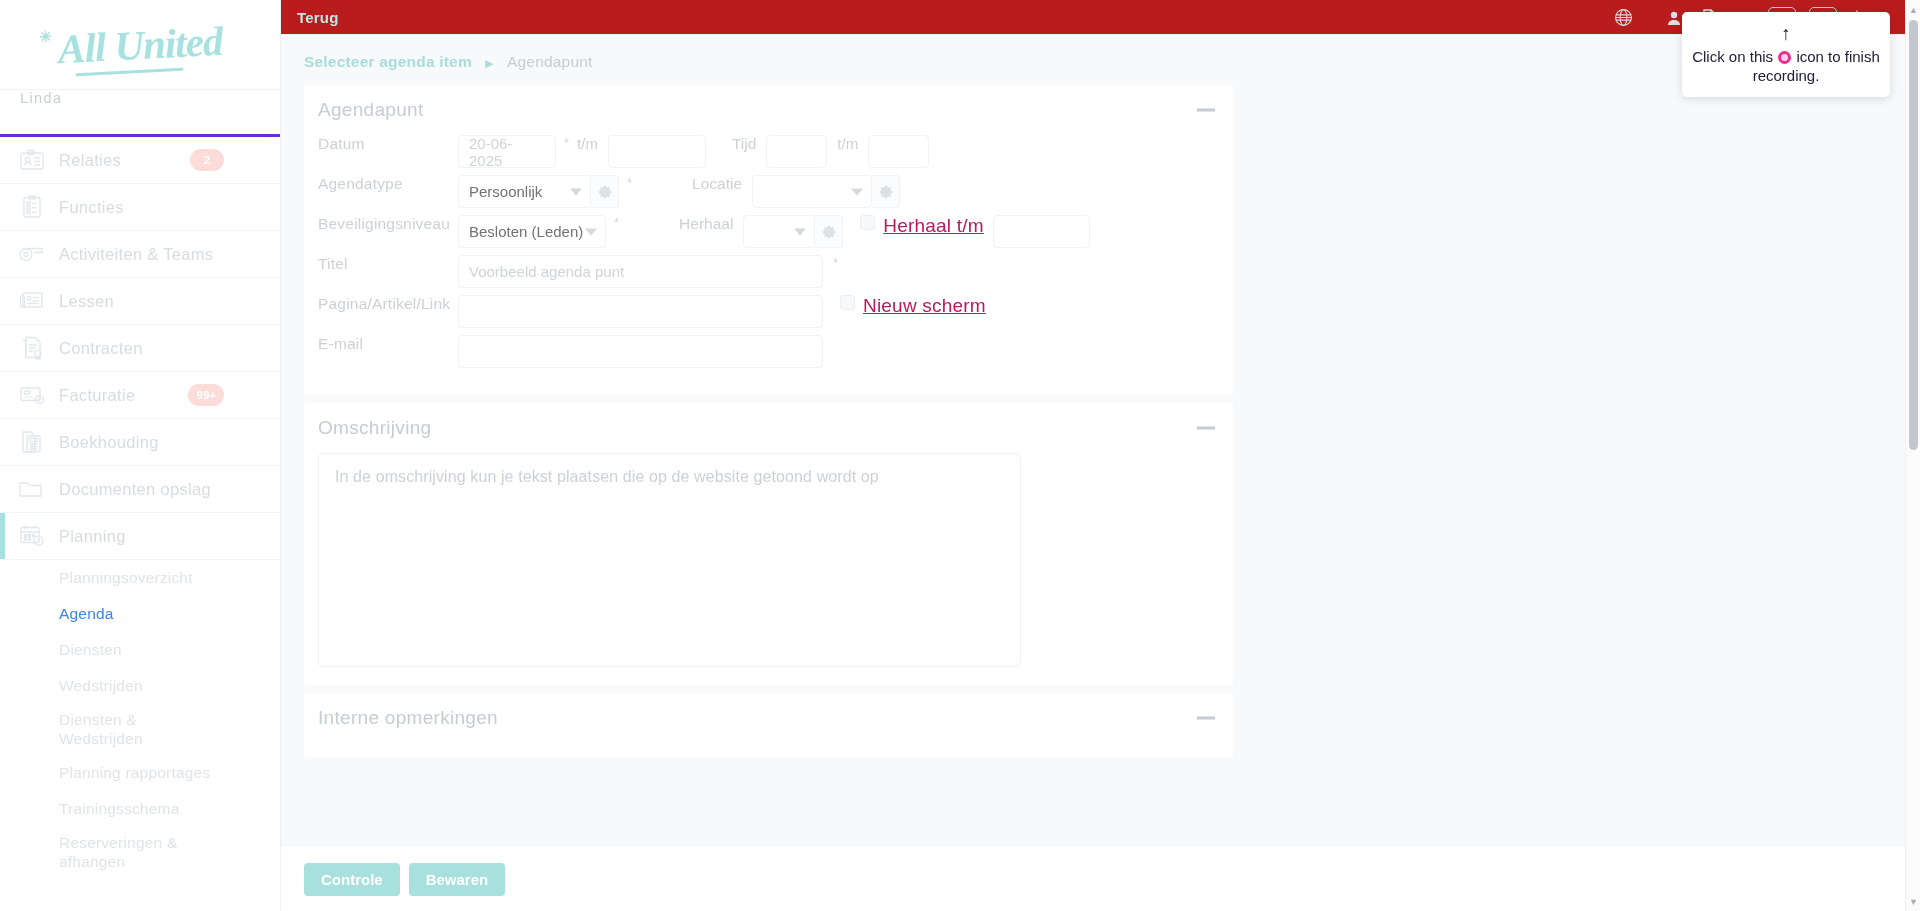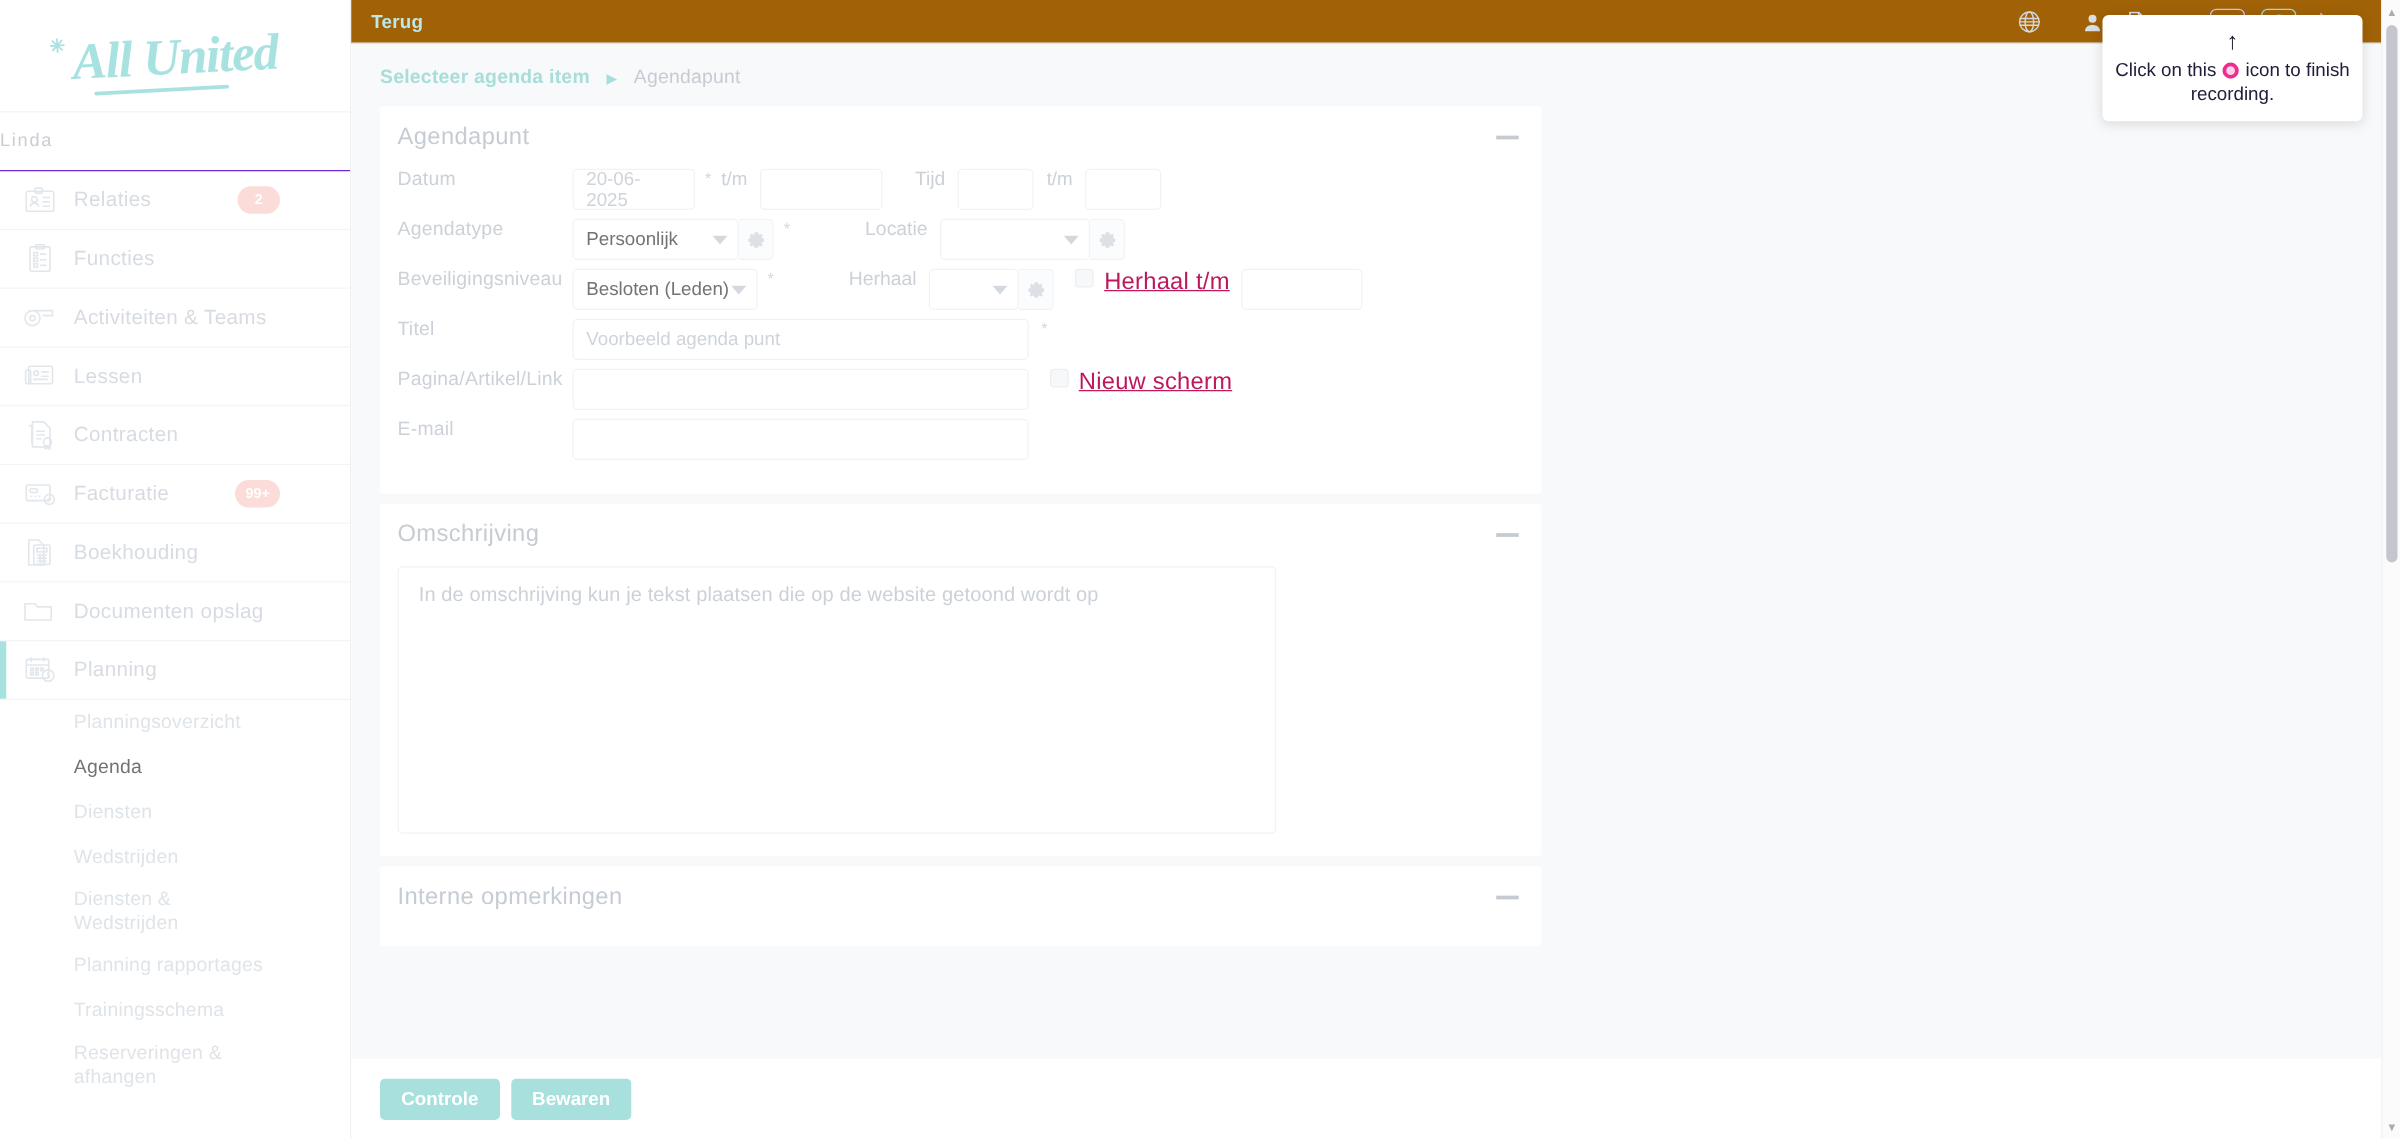--- a/index.html
+++ b/index.html
@@ -46,22 +46,23 @@
   .logo-sparkle {
     position: absolute;
     left: -18px; top: 2px;
     font-size: 15px;
     color: #a8e2e0;
     font-style: normal;
   }
 
   .user-row {
     height: 47px;
-    display: flex; align-items: center;
-    border-bottom: 1px solid #6d28d9;
+    display: flex; 
+    padding-left: 20px;
+    border-bottom: 3px solid #6d28d9;
   }
   .user-name {
     font-size: 14.5px;
     color: #c9ced4;
     letter-spacing: 1.4px;
   }
 
   .nav-item {
     height: 47px;
     display: flex; align-items: center;
@@ -108,27 +109,27 @@
     display: flex; align-items: center;
     padding: 6px 15px 6px 59px;
     cursor: pointer;
   }
   .subnav-item .slbl {
     font-size: 15.5px;
     color: #dfe4e9;
     line-height: 1.25;
     letter-spacing: 0.2px;
   }
-  .subnav-item.sel .slbl { color: #737373; }
+  .subnav-item.sel .slbl { color: #3b82f6; }
 
   
   .topbar {
     position: absolute; left: 281px; top: 0;
     width: 1639px; height: 35px;
-    background: #a16207;
+    background: #b91c1c;
     border-bottom: 1px solid #eef1f4;
     display: flex; align-items: center;
   }
   .back-link {
     margin-left: 16px;
     font-size: 15px;
     font-weight: bold;
     color: #bfe7e6;
     letter-spacing: 0.2px;
     cursor: pointer;

